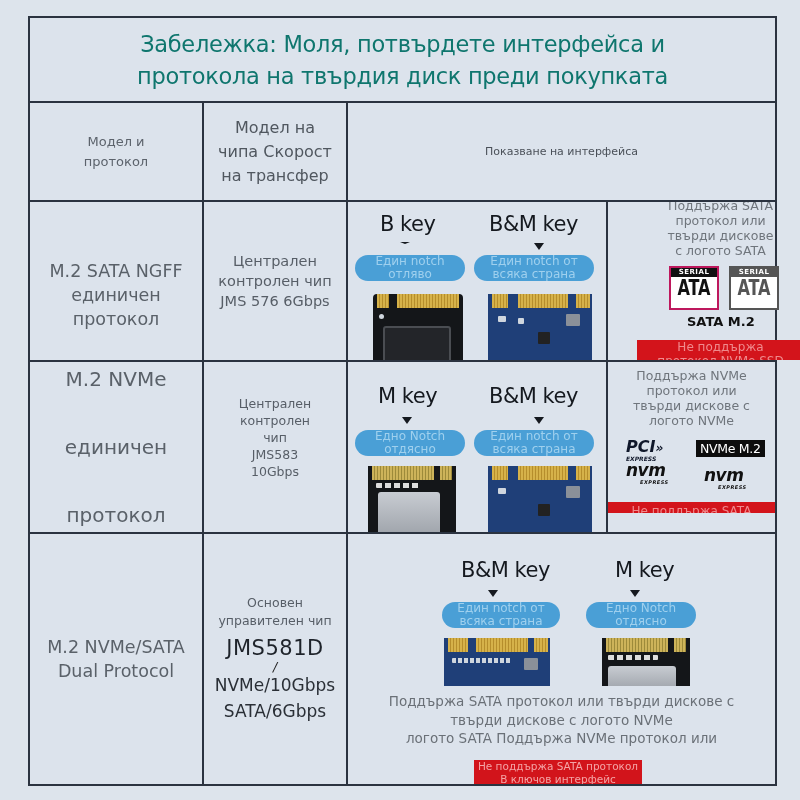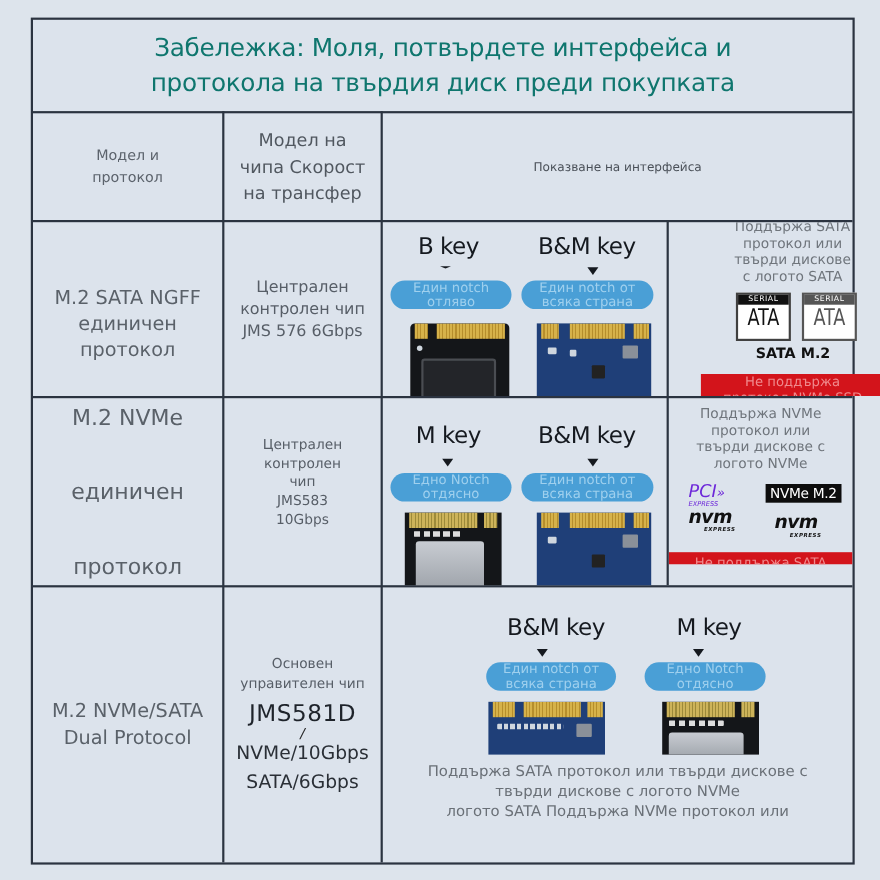--- a/index.html
+++ b/index.html
@@ -47,29 +47,29 @@
     }
     .board { position: absolute; overflow: hidden; }
     .board.black { background: #141619; }
     .board.blue { background: #1f3f78; }
     .pins { position: absolute; top: 0; height: 14px; background: repeating-linear-gradient(90deg, #d6b24a 0 2px, #b68e2c 2px 3px); }
     .chip-block { position: absolute; border-radius: 3px; }
     .comp { position: absolute; background: #cfd6de; border-radius: 1px; }
 
     .support-box { position: absolute; text-align: center; color: #6f757c; font-size: 12.5px; line-height: 15px; }
     .red-bar { position: absolute; background: #d3141b; color: #f08a8d; text-align: center; font-size: 12px; line-height: 14px; overflow: hidden; }
-    .logo-ata { position: absolute; border: 2px solid #404040; background: #fff; text-align: center; font-weight: normal; color: #111; }
+    .logo-ata { position: absolute; border: 2px solid #be185d; background: #fff; text-align: center; font-weight: bold; color: #111; }
     .logo-ata .s { font-size: 7px; line-height: 9px; background: #111; color: #fff; letter-spacing: 0.5px; }
     .logo-ata .a { font-size: 21px; line-height: 22px; font-family: "DejaVu Sans Condensed", "DejaVu Sans", sans-serif; transform: scaleX(0.85); }
     .logo-ata.grey { border-color: #555; }
     .logo-ata.grey .s { background: #555; }
     .logo-ata.grey .a { color: #555; }
     .sata-m2 { position: absolute; font-weight: bold; font-size: 13px; color: #111; }
     .nvme-m2 { position: absolute; background: #0d0d0d; color: #fff; font-size: 12.5px; padding: 1px 4px; letter-spacing: -0.3px; }
-    .pci { position: absolute; font-weight: normal; color: #6d28d9; font-style: italic; }
+    .pci { position: absolute; font-weight: bold; color: #0f172a; font-style: italic; }
     .nvm-logo { position: absolute; font-weight: bold; font-style: italic; color: #111; font-size: 17px; letter-spacing: -0.5px; }
     .nvm-logo small { display: block; font-size: 5px; line-height: 5px; margin-left: 14px; letter-spacing: 0.5px; }
     .dual-support { position: absolute; text-align: center; color: #6a7077; font-size: 13.5px; line-height: 18.5px; }
     .red-bar2 { position: absolute; background: #d2141b; color: #f4a4a6; text-align: center; font-size: 10.5px; line-height: 13px; }
   </style>
 </head>
 <body>
 
 <div class="frame">
 
@@ -264,14 +264,18 @@
       <div class="pins" style="left:4px;width:62px;background:repeating-linear-gradient(90deg,#cdb35a 0 2px,#9d8a3a 2px 3px);"></div>
       <div class="pins" style="left:72px;width:12px;background:repeating-linear-gradient(90deg,#cdb35a 0 2px,#9d8a3a 2px 3px);"></div>
       <div class="comp" style="left:6px;top:17px;width:50px;height:5px;background:repeating-linear-gradient(90deg,#ddd 0 6px,#141619 6px 9px);"></div>
       <div class="chip-block" style="left:6px;top:28px;width:68px;height:24px;background:linear-gradient(180deg,#c8ccd2,#9ea3aa);"></div>
     </div>
     <div class="dual-support" style="left:0;top:158px;width:427px;">
       <div>Поддържа SATA протокол или твърди дискове с</div>
       <div>твърди дискове с логото NVMe</div>
       <div>логото SATA Поддържа NVMe протокол или</div>
     </div>
+    <div class="red-bar2" style="left:126px;top:226px;width:168px;height:26px;">
+      <div>Не поддържа SATA протокол</div>
+      <div>В ключов интерфейс</div>
+    </div>
   </div>
 </div>
 
 </body></html>

